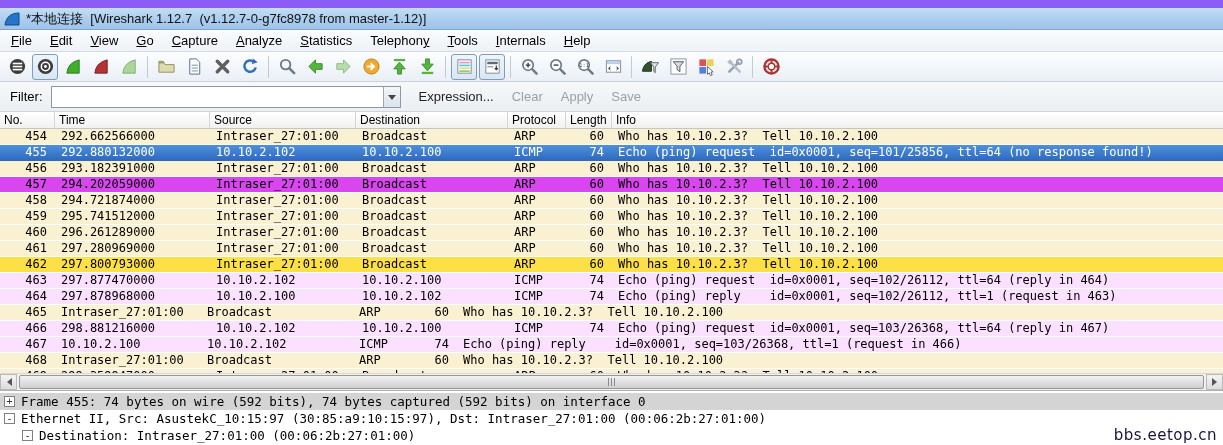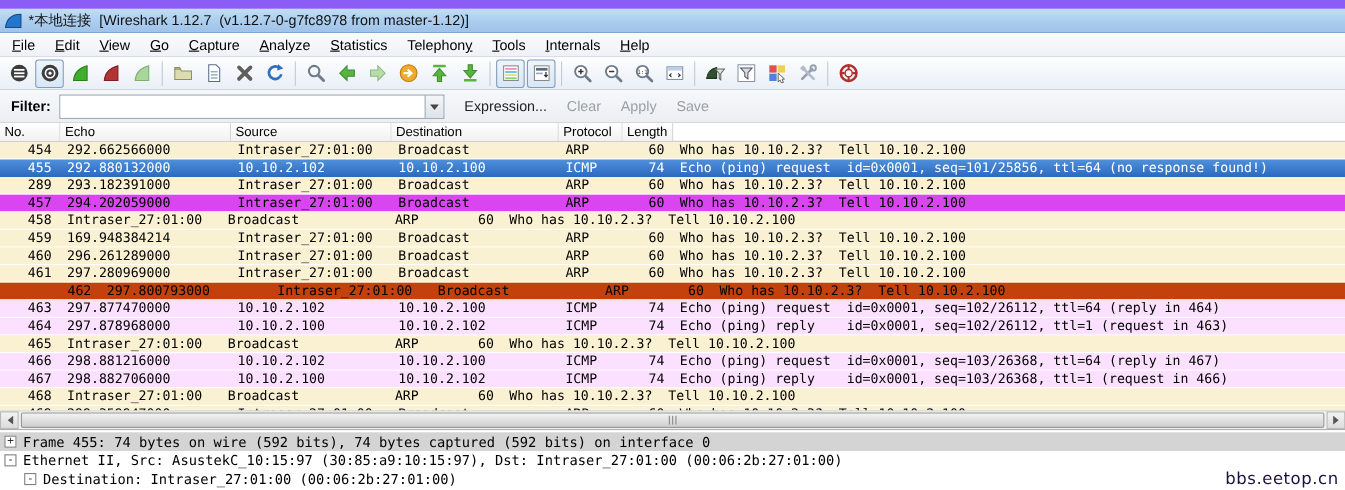--- a/index.html
+++ b/index.html
@@ -40,21 +40,21 @@
   }
   .tb-btn.pressed { border-color: #7f9cbc; background: linear-gradient(180deg,#eef5fc,#d8e6f4); }
   .tb-btn svg { width: 19px; height: 19px; display: block; }
   .tb-sep { width: 1px; height: 22px; background: #c2cad4; margin: 0 4px; flex: none; }
   
   .filterbar {
     height: 30px; display: flex; align-items: center;
     background: linear-gradient(180deg,#f6f8fa,#eceff2);
     border-bottom: 1px solid #cfd4da; font-size: 13px;
   }
-  .filter-label { margin-left: 10px; margin-right: 8px; color: #000; font-weight: bold; }
+  .filter-label { margin-left: 10px; margin-right: 8px; color: #000; }
   .filter-combo { display: flex; width: 350px; height: 22px; border: 1px solid #8a98a8; background: #fff; }
   .filter-input { flex: 1; border: none; outline: none; font-size: 13px; padding: 0 4px; font-family: "Liberation Sans", sans-serif; }
   .combo-arrow {
     width: 17px; border-left: 1px solid #9aa6b4;
     background: linear-gradient(180deg,#f4f6f8,#dde3ea);
     display: flex; align-items: center; justify-content: center;
   }
   .combo-arrow::after { content: ""; border: 4px solid transparent; border-top: 5px solid #444; margin-top: 5px; }
   .filter-btn { margin-left: 18px; color: #222; }
   .filter-btn.disabled { color: #9aa0a6; }
@@ -373,25 +373,26 @@
     <span id="filter-buttons" style="display:flex;">
         <span class="filter-btn">Expression...</span>
         <span class="filter-btn disabled">Clear</span>
         <span class="filter-btn disabled">Apply</span>
         <span class="filter-btn disabled">Save</span>
       </span>
   </div>
 
   <div class="pkt-header" id="pkt-header">
       <div class="ph-cell" style="width: 55px;">No.</div>
-      <div class="ph-cell" style="width: 155px;">Echo</div>
+      <div class="ph-cell" style="width: 155px;">Time</div>
       <div class="ph-cell" style="width: 146px;">Source</div>
       <div class="ph-cell" style="width: 152px;">Destination</div>
       <div class="ph-cell" style="width: 58px;">Protocol</div>
       <div class="ph-cell" style="width: 46px;">Length</div>
+      <div class="ph-cell last">Info</div>
     </div>
   <div class="pkt-rows" id="pkt-rows">
       <div class="pkt-row" style="background: rgb(250, 240, 210);">
         <div class="pc r" style="width: 55px;">454</div>
         <div class="pc" style="width: 155px;">292.662566000</div>
         <div class="pc" style="width: 146px;">Intraser_27:01:00</div>
         <div class="pc" style="width: 152px;">Broadcast</div>
         <div class="pc" style="width: 58px;">ARP</div>
         <div class="pc r" style="width: 46px;">60</div>
         <div class="pc last">Who has 10.10.2.3?  Tell 10.10.2.100</div>
@@ -399,48 +400,49 @@
       <div class="pkt-row" style="background: linear-gradient(rgb(79, 144, 220), rgb(45, 107, 192)); color: rgb(255, 255, 255); border-bottom: 1px solid rgb(45, 107, 192);">
         <div class="pc r" style="width: 55px;">455</div>
         <div class="pc" style="width: 155px;">292.880132000</div>
         <div class="pc" style="width: 146px;">10.10.2.102</div>
         <div class="pc" style="width: 152px;">10.10.2.100</div>
         <div class="pc" style="width: 58px;">ICMP</div>
         <div class="pc r" style="width: 46px;">74</div>
         <div class="pc last">Echo (ping) request  id=0x0001, seq=101/25856, ttl=64 (no response found!)</div>
       </div>
       <div class="pkt-row" style="background: rgb(250, 240, 210);">
-        <div class="pc r" style="width: 55px;">289</div>
+        <div class="pc r" style="width: 55px;">456</div>
         <div class="pc" style="width: 155px;">293.182391000</div>
         <div class="pc" style="width: 146px;">Intraser_27:01:00</div>
         <div class="pc" style="width: 152px;">Broadcast</div>
         <div class="pc" style="width: 58px;">ARP</div>
         <div class="pc r" style="width: 46px;">60</div>
         <div class="pc last">Who has 10.10.2.3?  Tell 10.10.2.100</div>
       </div>
       <div class="pkt-row" style="background: #d946ef;">
         <div class="pc r" style="width: 55px;">457</div>
         <div class="pc" style="width: 155px;">294.202059000</div>
         <div class="pc" style="width: 146px;">Intraser_27:01:00</div>
         <div class="pc" style="width: 152px;">Broadcast</div>
         <div class="pc" style="width: 58px;">ARP</div>
         <div class="pc r" style="width: 46px;">60</div>
         <div class="pc last">Who has 10.10.2.3?  Tell 10.10.2.100</div>
       </div>
       <div class="pkt-row" style="background: rgb(250, 240, 210);">
         <div class="pc r" style="width: 55px;">458</div>
+        <div class="pc" style="width: 155px;">294.721874000</div>
         <div class="pc" style="width: 146px;">Intraser_27:01:00</div>
         <div class="pc" style="width: 152px;">Broadcast</div>
         <div class="pc" style="width: 58px;">ARP</div>
         <div class="pc r" style="width: 46px;">60</div>
         <div class="pc last">Who has 10.10.2.3?  Tell 10.10.2.100</div>
       </div>
       <div class="pkt-row" style="background: rgb(250, 240, 210);">
         <div class="pc r" style="width: 55px;">459</div>
-        <div class="pc" style="width: 155px;">169.948384214</div>
+        <div class="pc" style="width: 155px;">295.741512000</div>
         <div class="pc" style="width: 146px;">Intraser_27:01:00</div>
         <div class="pc" style="width: 152px;">Broadcast</div>
         <div class="pc" style="width: 58px;">ARP</div>
         <div class="pc r" style="width: 46px;">60</div>
         <div class="pc last">Who has 10.10.2.3?  Tell 10.10.2.100</div>
       </div>
       <div class="pkt-row" style="background: rgb(250, 240, 210);">
         <div class="pc r" style="width: 55px;">460</div>
         <div class="pc" style="width: 155px;">296.261289000</div>
         <div class="pc" style="width: 146px;">Intraser_27:01:00</div>
@@ -451,21 +453,21 @@
       </div>
       <div class="pkt-row" style="background: rgb(250, 240, 210);">
         <div class="pc r" style="width: 55px;">461</div>
         <div class="pc" style="width: 155px;">297.280969000</div>
         <div class="pc" style="width: 146px;">Intraser_27:01:00</div>
         <div class="pc" style="width: 152px;">Broadcast</div>
         <div class="pc" style="width: 58px;">ARP</div>
         <div class="pc r" style="width: 46px;">60</div>
         <div class="pc last">Who has 10.10.2.3?  Tell 10.10.2.100</div>
       </div>
-      <div class="pkt-row" style="background: #c2410c; padding-left: 36px;">
+      <div class="pkt-row" style="background: #fde047;">
         <div class="pc r" style="width: 55px;">462</div>
         <div class="pc" style="width: 155px;">297.800793000</div>
         <div class="pc" style="width: 146px;">Intraser_27:01:00</div>
         <div class="pc" style="width: 152px;">Broadcast</div>
         <div class="pc" style="width: 58px;">ARP</div>
         <div class="pc r" style="width: 46px;">60</div>
         <div class="pc last">Who has 10.10.2.3?  Tell 10.10.2.100</div>
       </div>
       <div class="pkt-row" style="background: rgb(252, 224, 255);">
         <div class="pc r" style="width: 55px;">463</div>
@@ -497,21 +499,20 @@
         <div class="pc r" style="width: 55px;">466</div>
         <div class="pc" style="width: 155px;">298.881216000</div>
         <div class="pc" style="width: 146px;">10.10.2.102</div>
         <div class="pc" style="width: 152px;">10.10.2.100</div>
         <div class="pc" style="width: 58px;">ICMP</div>
         <div class="pc r" style="width: 46px;">74</div>
         <div class="pc last">Echo (ping) request  id=0x0001, seq=103/26368, ttl=64 (reply in 467)</div>
       </div>
       <div class="pkt-row" style="background: rgb(252, 224, 255);">
         <div class="pc r" style="width: 55px;">467</div>
-        <div class="pc" style="width: 155px;">298.882706000</div>
         <div class="pc" style="width: 146px;">10.10.2.100</div>
         <div class="pc" style="width: 152px;">10.10.2.102</div>
         <div class="pc" style="width: 58px;">ICMP</div>
         <div class="pc r" style="width: 46px;">74</div>
         <div class="pc last">Echo (ping) reply    id=0x0001, seq=103/26368, ttl=1 (request in 466)</div>
       </div>
       <div class="pkt-row" style="background: rgb(250, 240, 210);">
         <div class="pc r" style="width: 55px;">468</div>
         <div class="pc" style="width: 146px;">Intraser_27:01:00</div>
         <div class="pc" style="width: 152px;">Broadcast</div>

